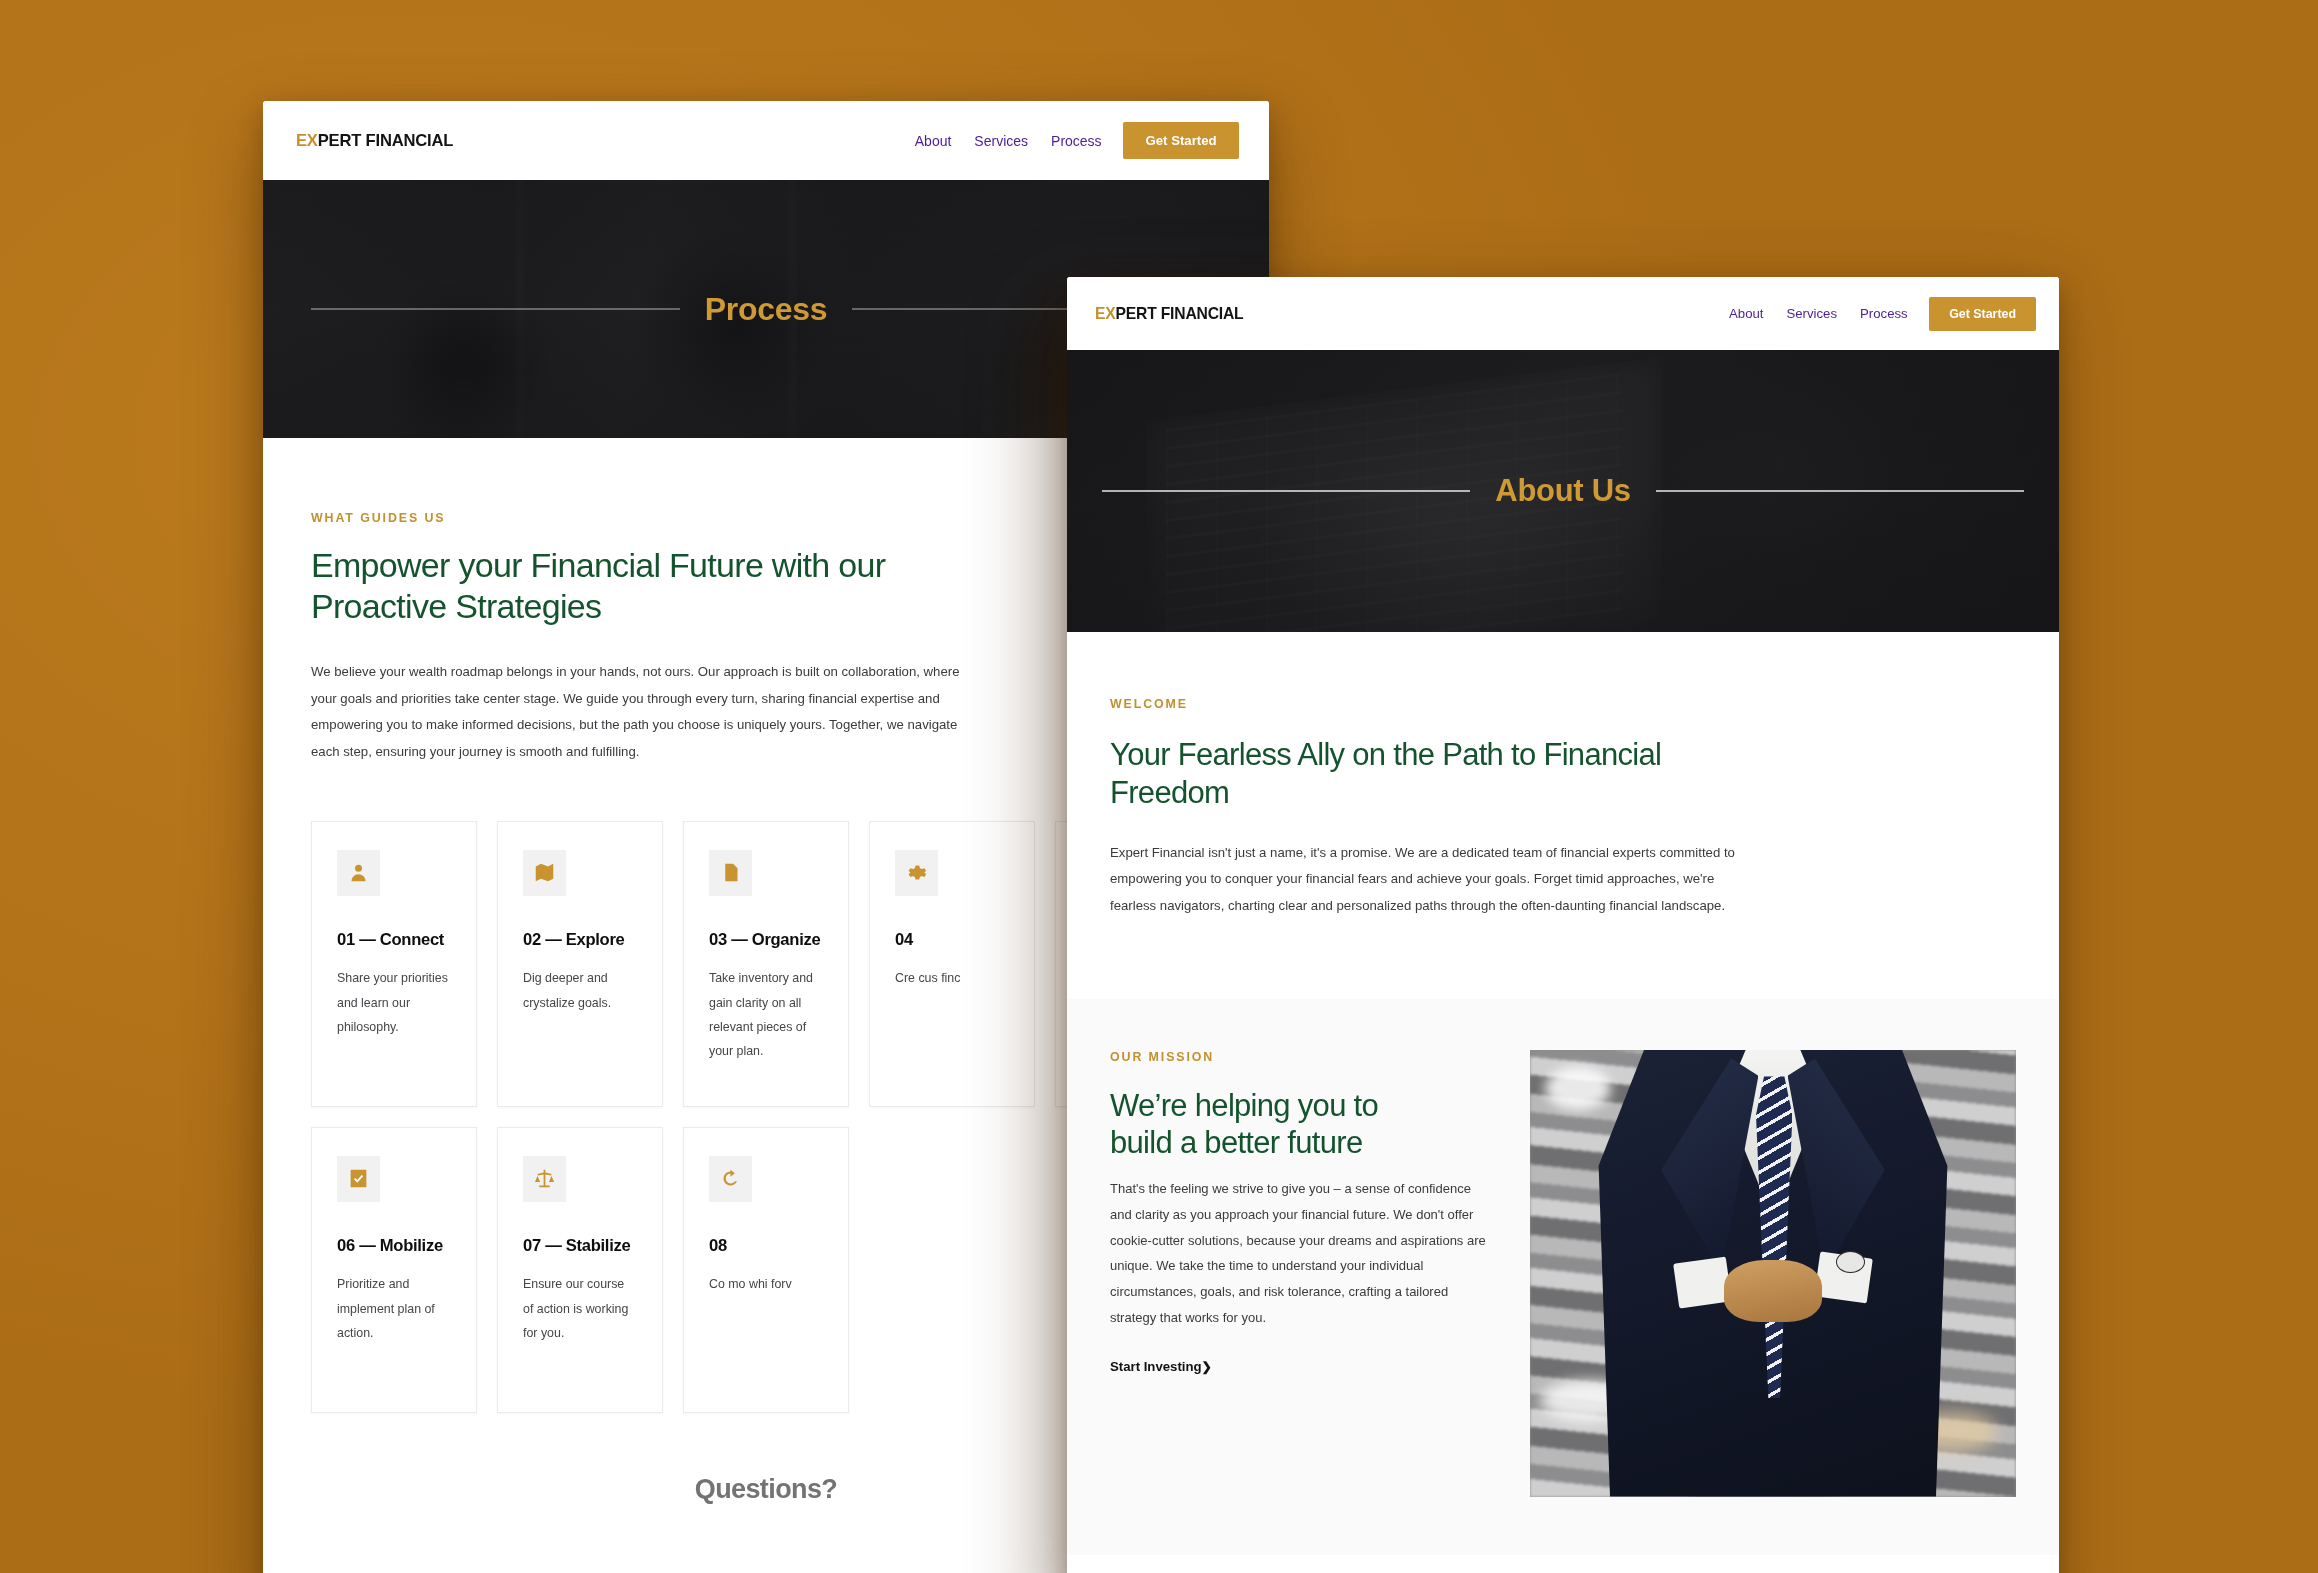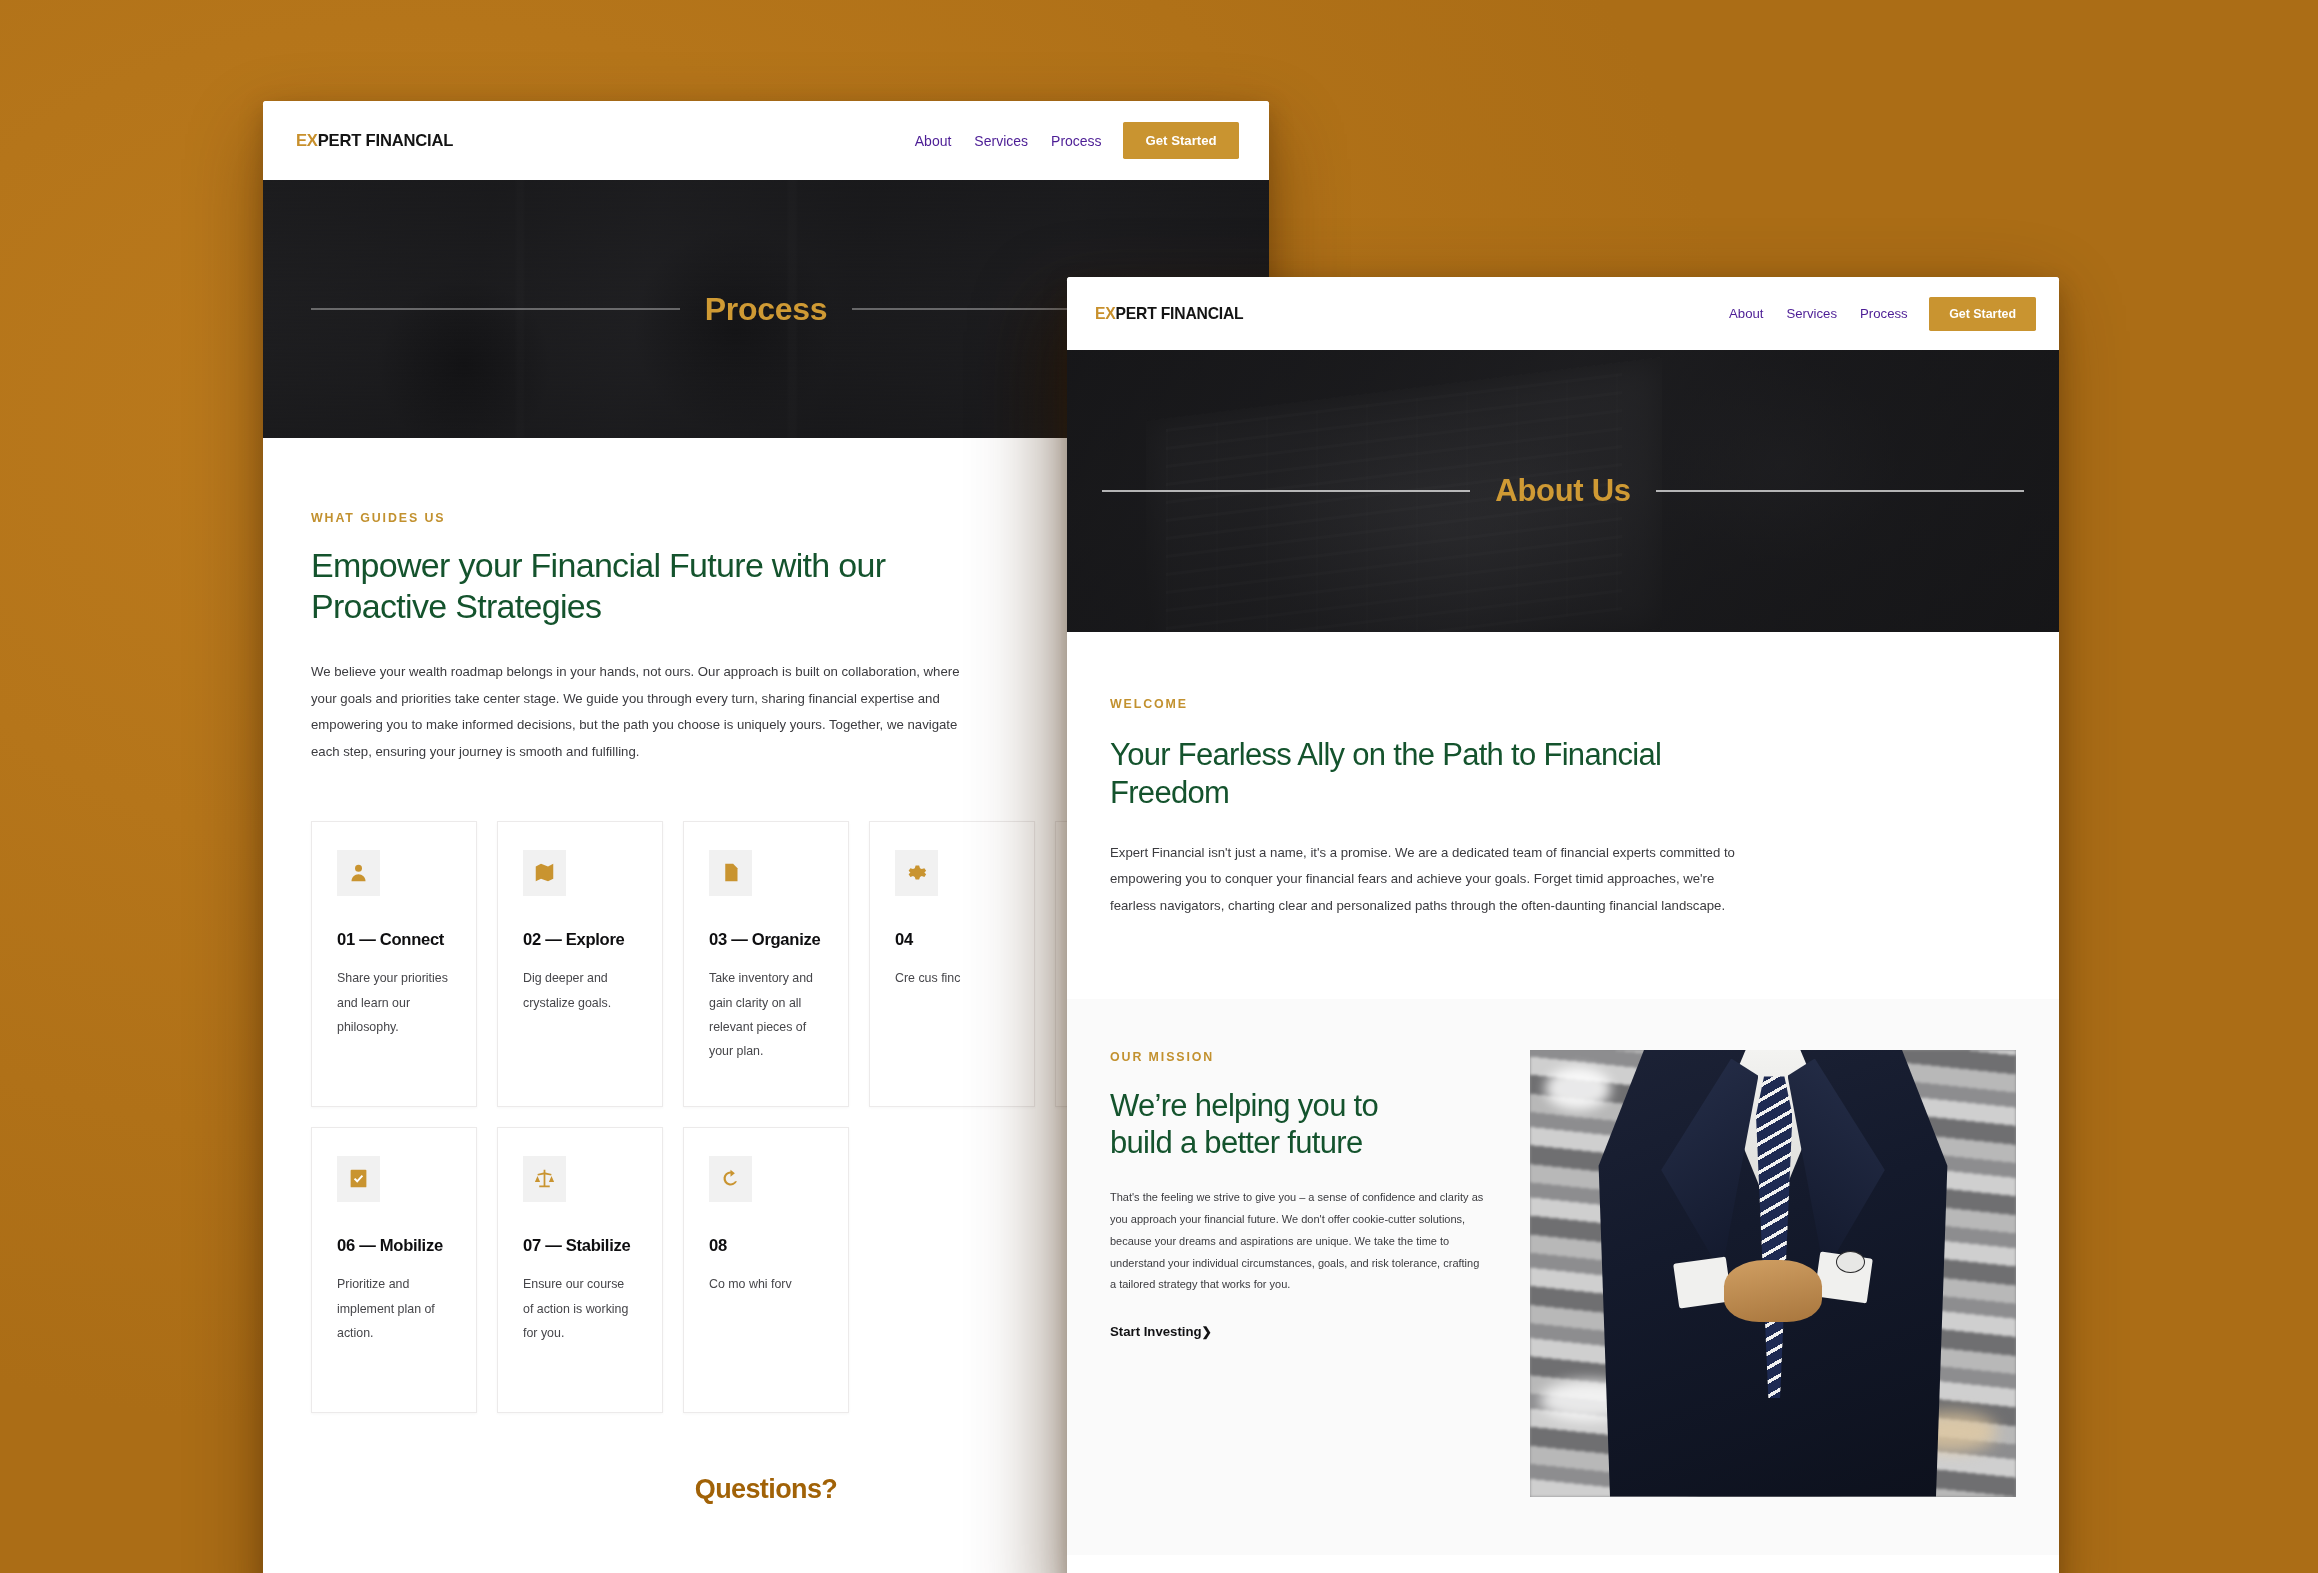--- a/index.html
+++ b/index.html
@@ -267,21 +267,21 @@
     color: #46464a;
   }
 
   .proc-footer {
     text-align: center;
     padding: 61px 0 0 0;
   }
   .proc-footer h3 {
     font-size: 27px;
     font-weight: 800;
-    color: #a16207;
+    color: #737373;
     letter-spacing: -0.6px;
   }
 
   
   .about-welcome {
     padding: 65px 43px 79px 43px;
     background: #fff;
   }
   .about-welcome .section-h2 {
     margin-top: 25px;
@@ -296,21 +296,21 @@
     display: flex;
     gap: 43px;
     align-items: flex-start;
   }
   .mission-left { flex: 0 0 377px; }
   .mission-left .section-h2 {
     margin-top: 23px;
     font-size: 31px;
     max-width: 273px;
   }
-  .mission-left .body-copy { margin-top: 25px; font-size: 11px; line-height: 1.98; }
+  .mission-left .body-copy { margin-top: 14px; font-size: 13px; line-height: 1.98; }
 
   .link-cta {
     display: inline-flex;
     align-items: flex-start;
     gap: 0;
     margin-top: 28px;
     font-size: 13.2px;
     font-weight: 600;
     color: #121214;
     text-decoration: none;

